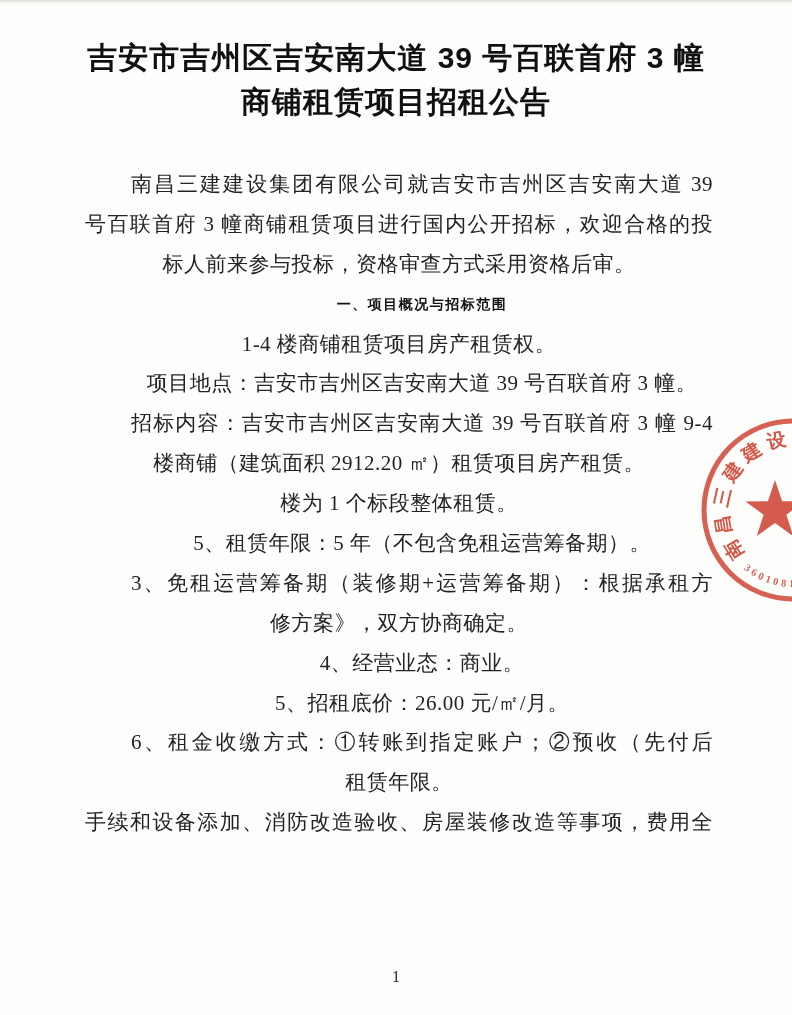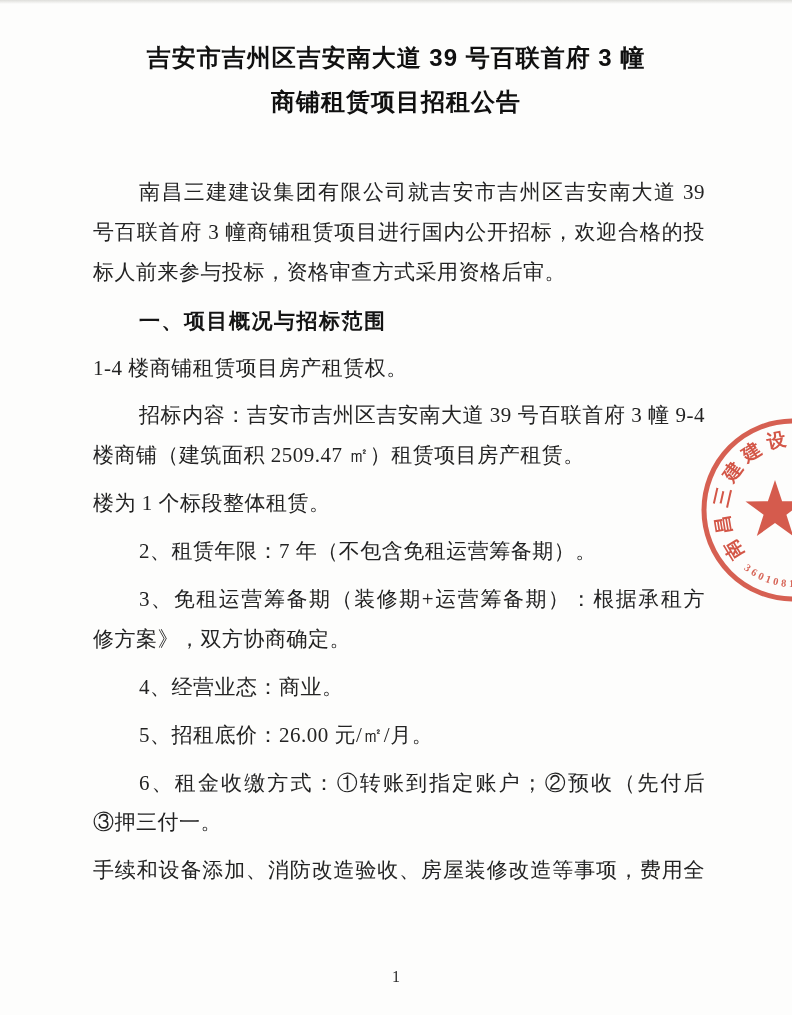--- a/index.html
+++ b/index.html
@@ -26,50 +26,50 @@
     pointer-events: none;
   }
   .doc-title {
     position: absolute;
     top: 36px;
     left: 0;
     width: 100%;
     text-align: center;
     font-family: "Liberation Sans", "DejaVu Sans", sans-serif;
     font-weight: bold;
-    font-size: 24px;
+    font-size: 30px;
     line-height: 44px;
     letter-spacing: 1px;
     color: #101010;
   }
   .content {
     position: absolute;
     left: 85px;
     top: 165px;
     width: 628px;
   }
-  .para { margin: 8px; }
+  .para { margin: 0; }
   .line {
     height: 39.9px;
     line-height: 39.9px;
     font-size: 21px;
     overflow: hidden;
     white-space: normal;
-    text-align: left;
+    text-align: center;
     letter-spacing: 0.5px;
   }
   .line.indent { text-indent: 46px; }
   .line.fill {
     text-align: justify;
     text-align-last: justify;
   }
   .para.heading .line {
     font-family: "Liberation Sans", "DejaVu Sans", sans-serif;
     font-weight: bold;
-    font-size: 21px;
+    font-size: 14px;
     letter-spacing: 1.5px;
     color: #141414;
   }
   .page-number {
     position: absolute;
     top: 968px;
     left: 0;
     width: 100%;
     text-align: center;
     font-size: 16px;
@@ -102,42 +102,45 @@
         <div class="line fill">号百联首府 3 幢商铺租赁项目进行国内公开招标，欢迎合格的投</div>
         <div class="line">标人前来参与投标，资格审查方式采用资格后审。</div>
       </div>
       <div class="para heading">
         <div class="line indent">一、项目概况与招标范围</div>
       </div>
       <div class="para body">
         <div class="line">1-4 楼商铺租赁项目房产租赁权。</div>
       </div>
       <div class="para body">
+        <div class="line indent">项目地点：吉安市吉州区吉安南大道 39 号百联首府 3 幢。</div>
+      </div>
+      <div class="para body">
         <div class="line indent fill">招标内容：吉安市吉州区吉安南大道 39 号百联首府 3 幢 9-4</div>
-        <div class="line">楼商铺（建筑面积 2509.47 ㎡）租赁项目房产租赁。</div>
+        <div class="line">楼商铺（建筑面积 2912.20 ㎡）租赁项目房产租赁。</div>
       </div>
       <div class="para body">
         <div class="line">楼为 1 个标段整体租赁。</div>
       </div>
       <div class="para body">
-        <div class="line indent">2、租赁年限：7 年（不包含免租运营筹备期）。</div>
+        <div class="line indent">5、租赁年限：5 年（不包含免租运营筹备期）。</div>
       </div>
       <div class="para body">
         <div class="line indent fill">3、免租运营筹备期（装修期+运营筹备期）：根据承租方《装</div>
         <div class="line">修方案》，双方协商确定。</div>
       </div>
       <div class="para body">
         <div class="line indent">4、经营业态：商业。</div>
       </div>
       <div class="para body">
         <div class="line indent">5、招租底价：26.00 元/㎡/月。</div>
       </div>
       <div class="para body">
         <div class="line indent fill">6、租金收缴方式：①转账到指定账户；②预收（先付后用）；</div>
-        <div class="line">③押三付一。</div>
+        <div class="line">租赁年限。</div>
       </div>
       <div class="para body">
         <div class="line fill">手续和设备添加、消防改造验收、房屋装修改造等事项，费用全</div>
       </div>
     </div>
 
   <div class="page-number">1</div>
 
   <svg class="seal" width="220" height="220" viewBox="0 0 220 220" aria-hidden="true">
     <defs>

